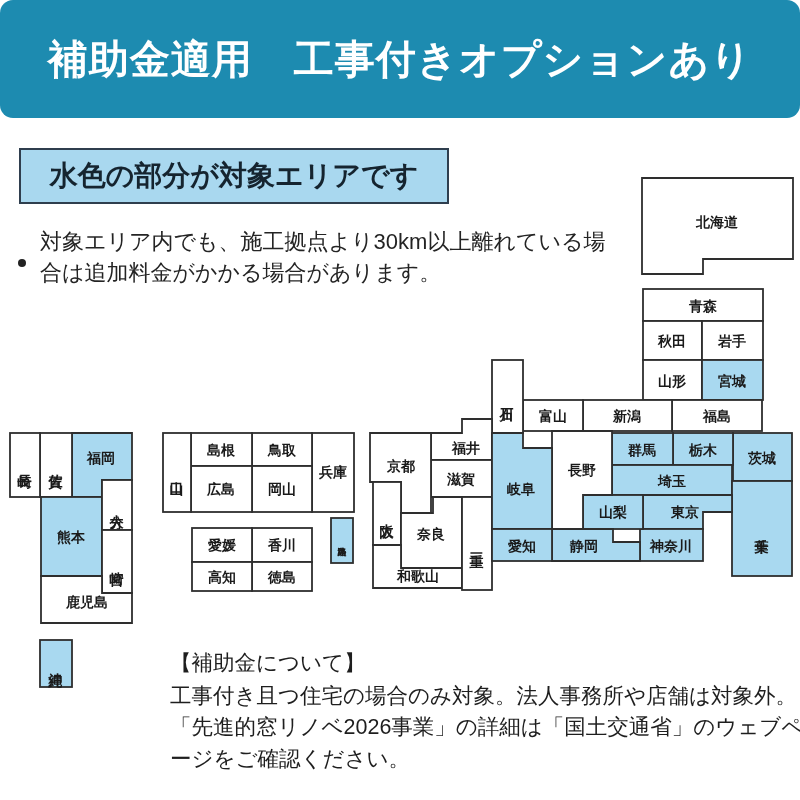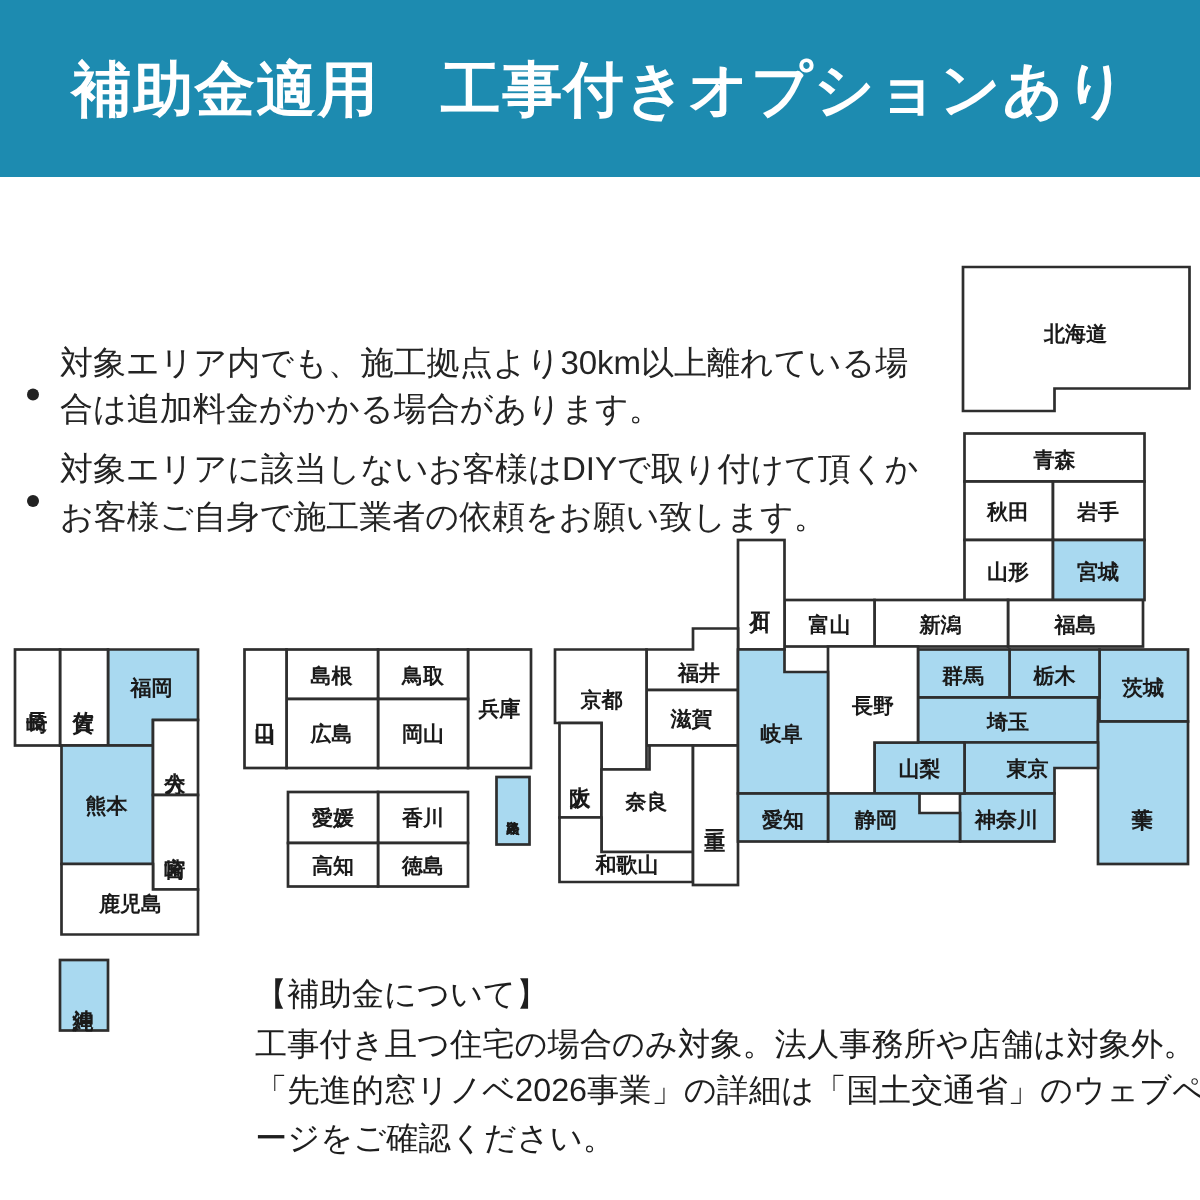--- a/index.html
+++ b/index.html
@@ -3,21 +3,21 @@
 <meta charset="utf-8">
 <style>
   html,body{margin:0;padding:0;background:#fff;}
   .page{
     position:relative;width:800px;height:800px;background:#fff;overflow:hidden;
     font-family:"Liberation Sans","DejaVu Sans",sans-serif;
   }
   
   .banner{
     position:absolute;left:0;top:0;width:800px;height:118px;
-    background:#1d8bb0;display:flex;align-items:center;justify-content:center;
+    background:#1d8bb0;display:flex;align-items:center;justify-content:center;border-radius:13px;
   }
   .banner h1{
     margin:0;color:#ffffff;font-size:40px;font-weight:bold;letter-spacing:1px;white-space:nowrap;
   }
   
   .area-banner{
     position:absolute;left:19px;top:148px;width:426px;height:52px;
     background:#a9d8ef;border:2px solid #2f3e4e;
     display:flex;align-items:center;justify-content:center;
   }
@@ -53,30 +53,29 @@
 </style>
 </head>
 <body>
 
 <div class="page">
 
   <header class="banner">
     <h1>補助金適用　工事付きオプションあり</h1>
   </header>
 
+  <div class="area-banner">
+    <span>水色の部分が対象エリアです</span>
+  </div>
 
   <ul class="notes">
     <li>
       <span class="dot"></span>
       <span class="note-text">対象エリア内でも、施工拠点より30km以上離れている場合は追加料金がかかる場合があります。</span>
     </li>
-    <li>
-      <span class="dot"></span>
-      <span class="note-text">対象エリアに該当しないお客様はDIYで取り付けて頂くかお客様ご自身で施工業者の依頼をお願い致します。</span>
-    </li>
   </ul>
 
   <svg class="map" viewBox="0 0 800 800">
 
     <g data-active="false">
       <path class="shape" d="M642,178 H793 V259 H703 V274 H642 Z"></path>
       <text class="lbl" x="717" y="222">北海道</text>
     </g>
 
     <g data-active="false">

